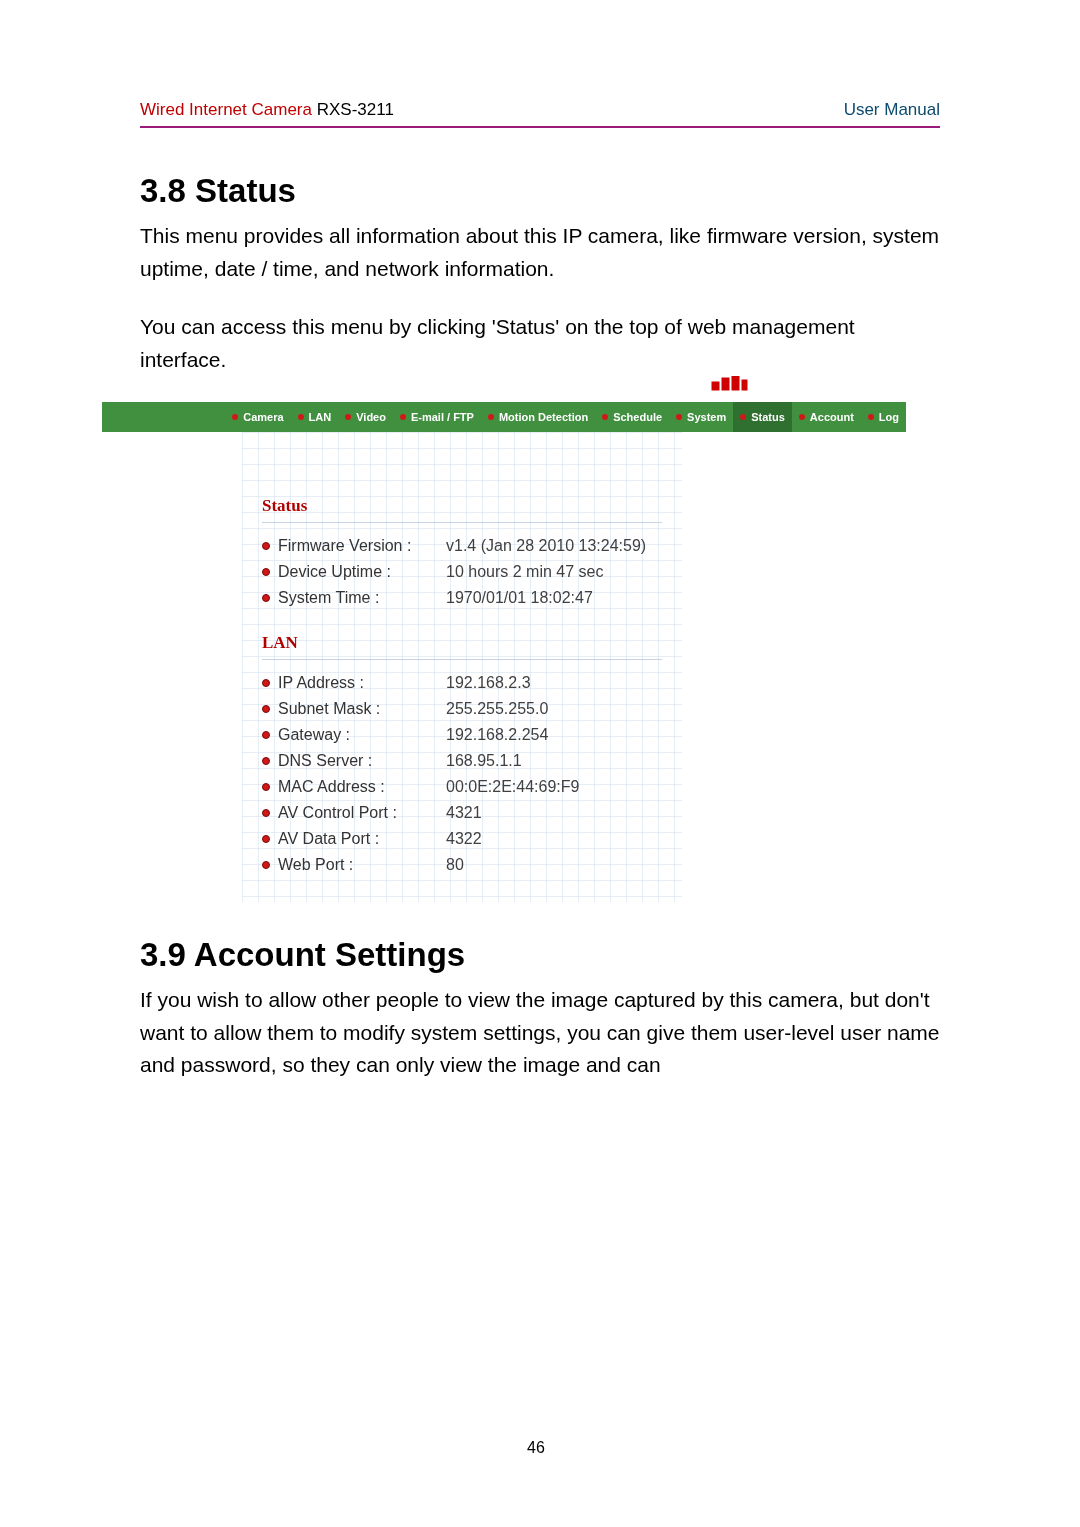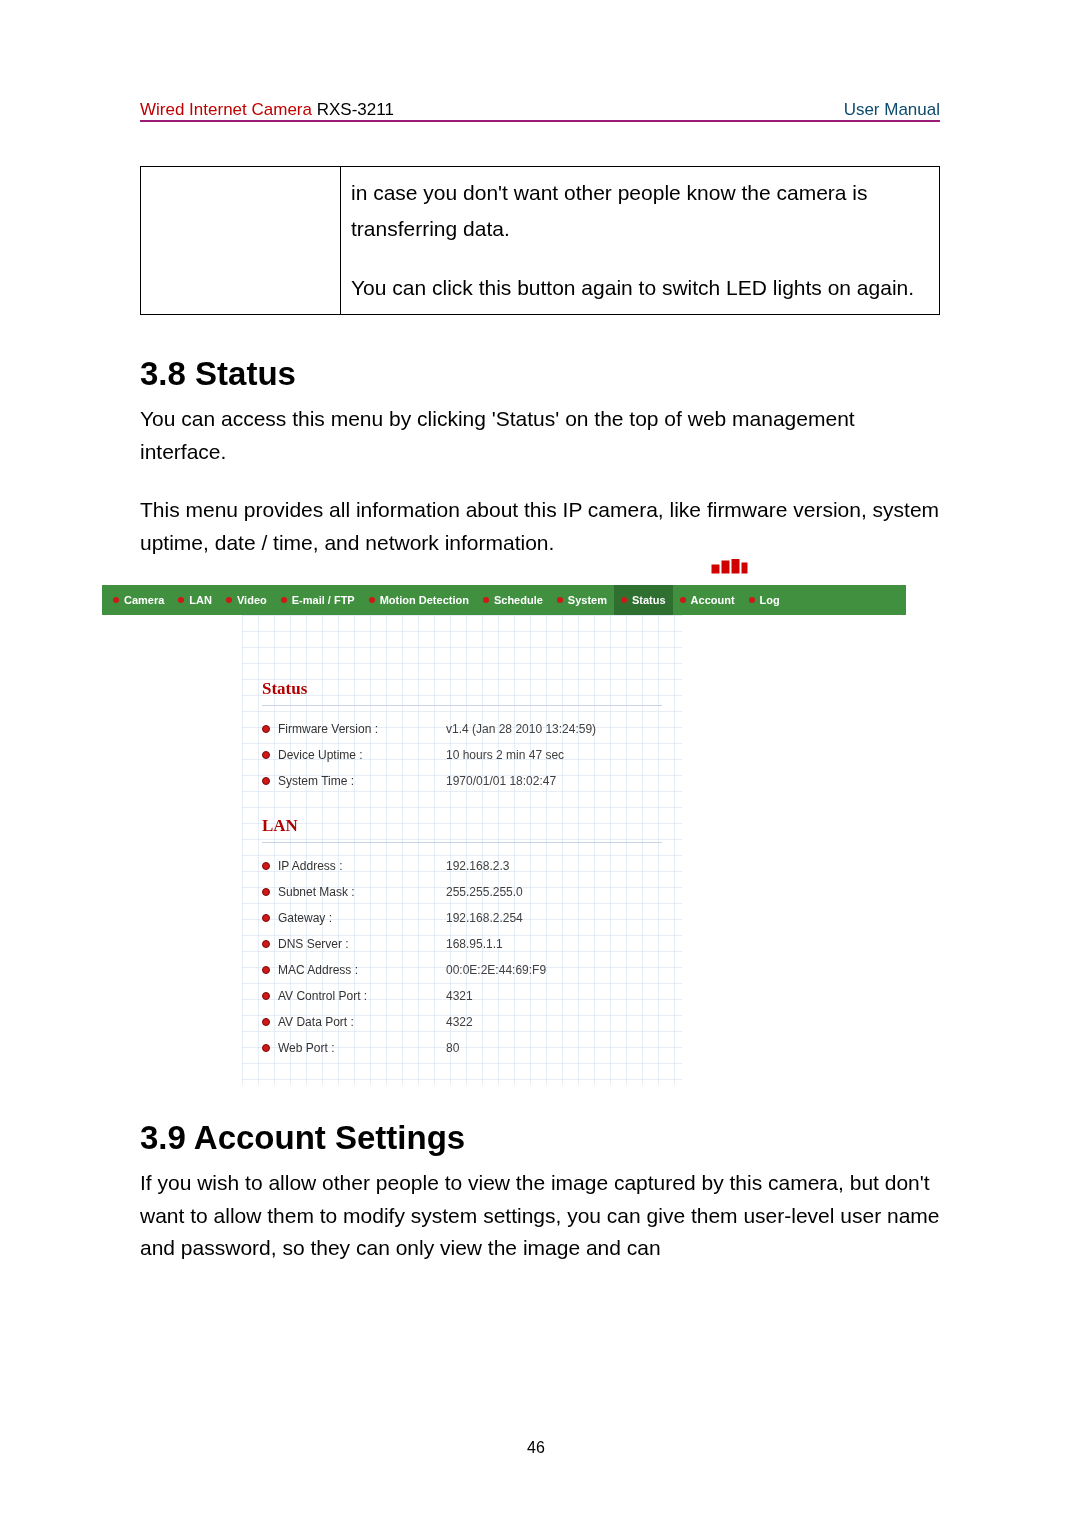--- a/index.html
+++ b/index.html
@@ -7,20 +7,21 @@
   .page {
     width: 1080px;
     height: 1527px;
     position: relative;
     padding: 100px 140px 60px 140px;
   }
   .header-row {
     display: flex;
     justify-content: space-between;
     font-size: 17px;
+    margin-bottom: 6px;
   }
   .header-left { color: #c00000; }
   .header-left .model { color: #000; }
   .header-right { color: #0c4a6e; }
   .header-rule {
     border: none;
     border-top: 2px solid #9a1b7a;
     margin-bottom: 44px;
   }
   table.note-table {
@@ -98,21 +99,21 @@
   .panel-title {
     color: #b00000;
     font-family: "Times New Roman", serif;
     font-weight: bold;
     font-size: 17px;
     margin: 14px 0 6px 0;
   }
   .status-row {
     display: flex;
     align-items: center;
-    font-size: 12px;
+    font-size: 16px;
     color: #333;
     height: 26px;
   }
   .status-row .dot {
     width: 8px; height: 8px; border-radius: 50%;
     background: #d01818;
     border: 1px solid #7a0a0a;
     margin-right: 8px;
     flex-shrink: 0;
   }
@@ -124,21 +125,21 @@
     left: 140px;
     width: 440px;
     height: 470px;
     z-index: 0;
     opacity: 0.45;
     background-image:
       linear-gradient(to right, rgba(140,170,210,0.45) 1px, transparent 1px),
       linear-gradient(to bottom, rgba(140,170,210,0.45) 1px, transparent 1px);
     background-size: 16px 16px;
   }
-  .panel, .navbar { position: relative; z-index: 2; }
+  .panel, .navbar { position: relative; z-index: 2; justify-content: flex-end; }
   .sep-line {
     height: 1px;
     background: #c8d4e4;
     margin: 4px 0 10px 0;
     width: 400px;
   }
   .page-number {
     position: absolute;
     bottom: 70px;
     left: 0; right: 8px;
@@ -153,36 +154,24 @@
 
   <div class="header-row">
     <span class="header-left">
       <span>Wired Internet Camera</span>
       <span class="model"> <span>RXS-3211</span></span>
     </span>
     <span class="header-right">User Manual</span>
   </div>
   <hr class="header-rule">
 
-  <table class="note-table">
-    <tbody>
-        <tr>
-      <td class="left"></td>
-      <td>
-        <div>in case you don't want other people know the camera is transferring data.</div>
-        <div style="height:24px"></div>
-        <div>You can click this button again to switch LED lights on again.</div>
-      </td>
-    </tr>
-  </tbody>
-    </table>
 
   <h2 class="section">3.8 Status</h2>
+  <p class="body">This menu provides all information about this IP camera, like firmware version, system uptime, date / time, and network information.</p>
   <p class="body">You can access this menu by clicking 'Status' on the top of web management interface.</p>
-  <p class="body">This menu provides all information about this IP camera, like firmware version, system uptime, date / time, and network information.</p>
 
   <div class="screenshot">
     <div class="grid-bg"></div>
 
     <div class="navbar">
       <div class="nav-item">
           <span class="bullet-red"></span>
           <span>Camera</span>
         </div>
       <div class="nav-item">

